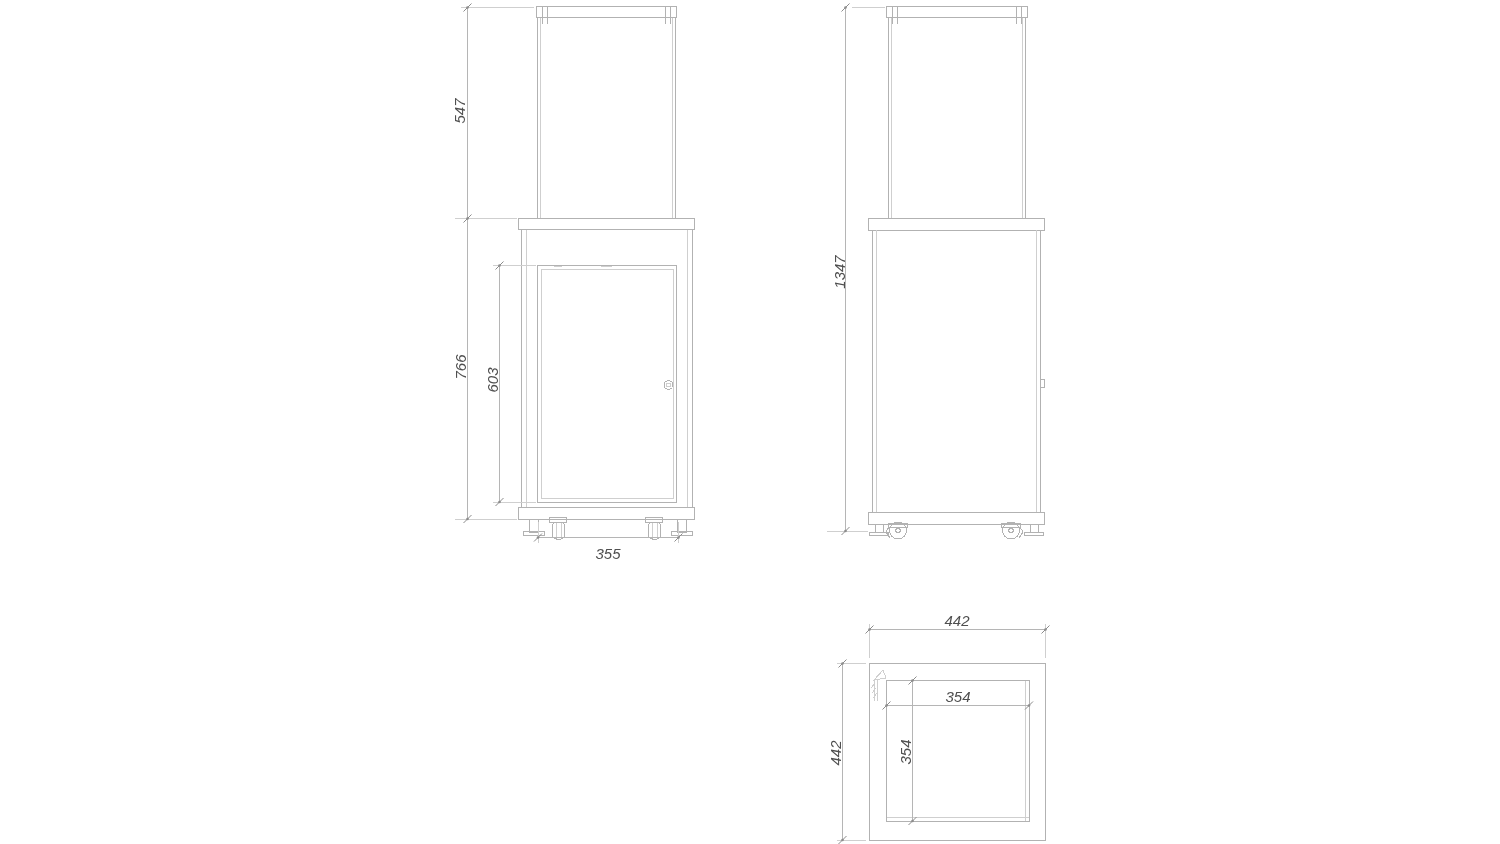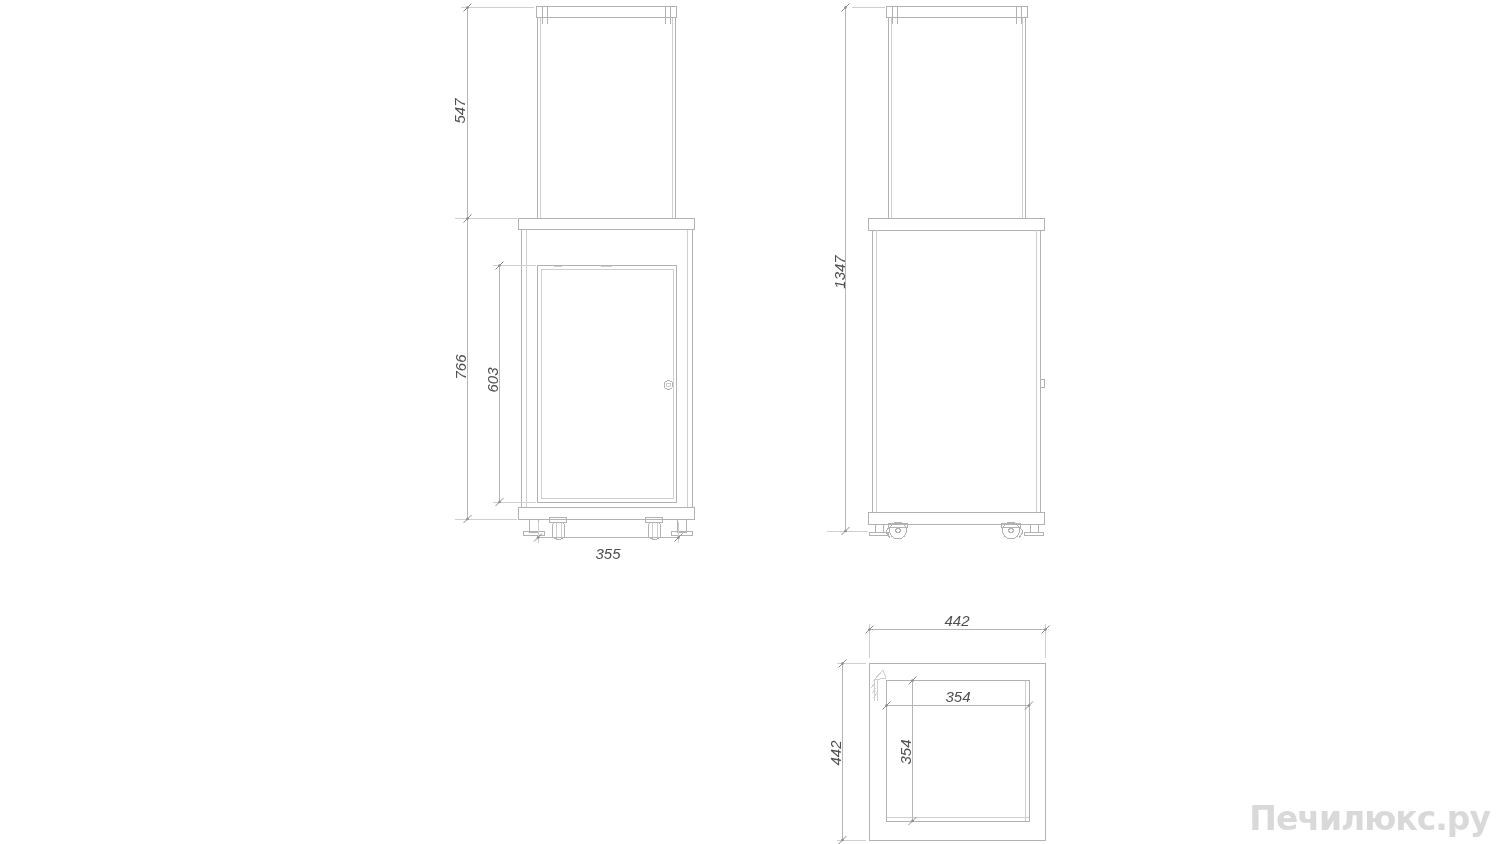--- a/index.html
+++ b/index.html
@@ -184,14 +184,13 @@
     <g>
       <path class="dim" d="M912.5 680.5 V821"></path>
       <path class="tick" d="M908.5 684.5 L916.5 676.5 M908.5 825 L916.5 817"></path>
       <circle class="dot" cx="912.5" cy="680.5" r="1.3"></circle>
       <circle class="dot" cx="912.5" cy="821" r="1.3"></circle>
       <text class="lbl" transform="translate(911 752) rotate(-90)" text-anchor="middle">354</text>
     </g>
   </g>
 </svg>
 
-<div class="watermark">Печилюкс.ру</div>
 </div>
 
 </body></html>

